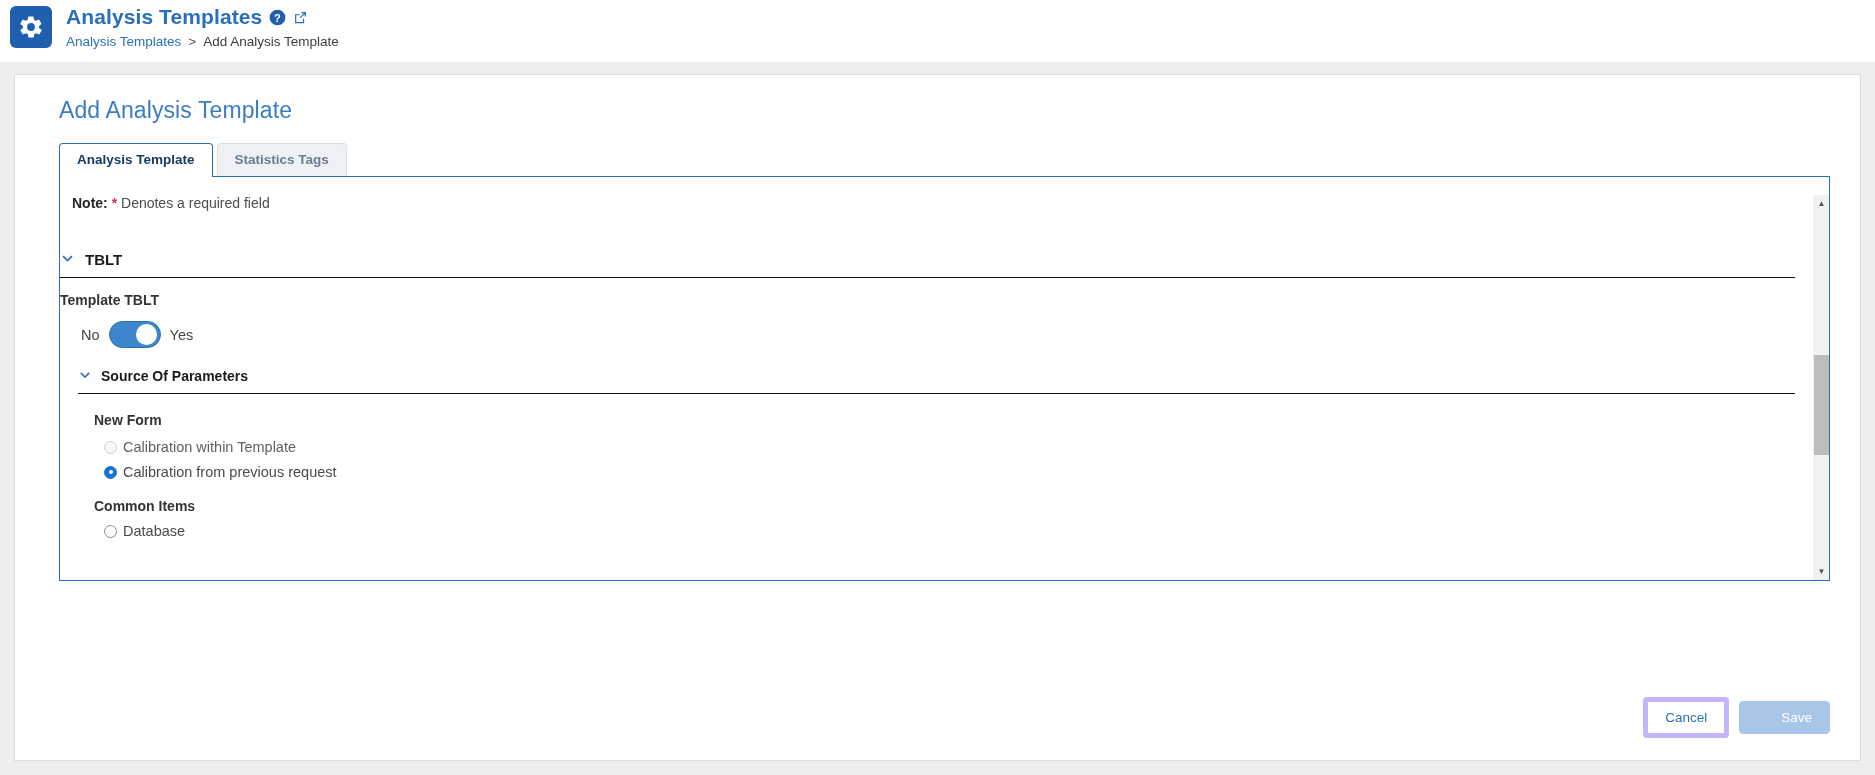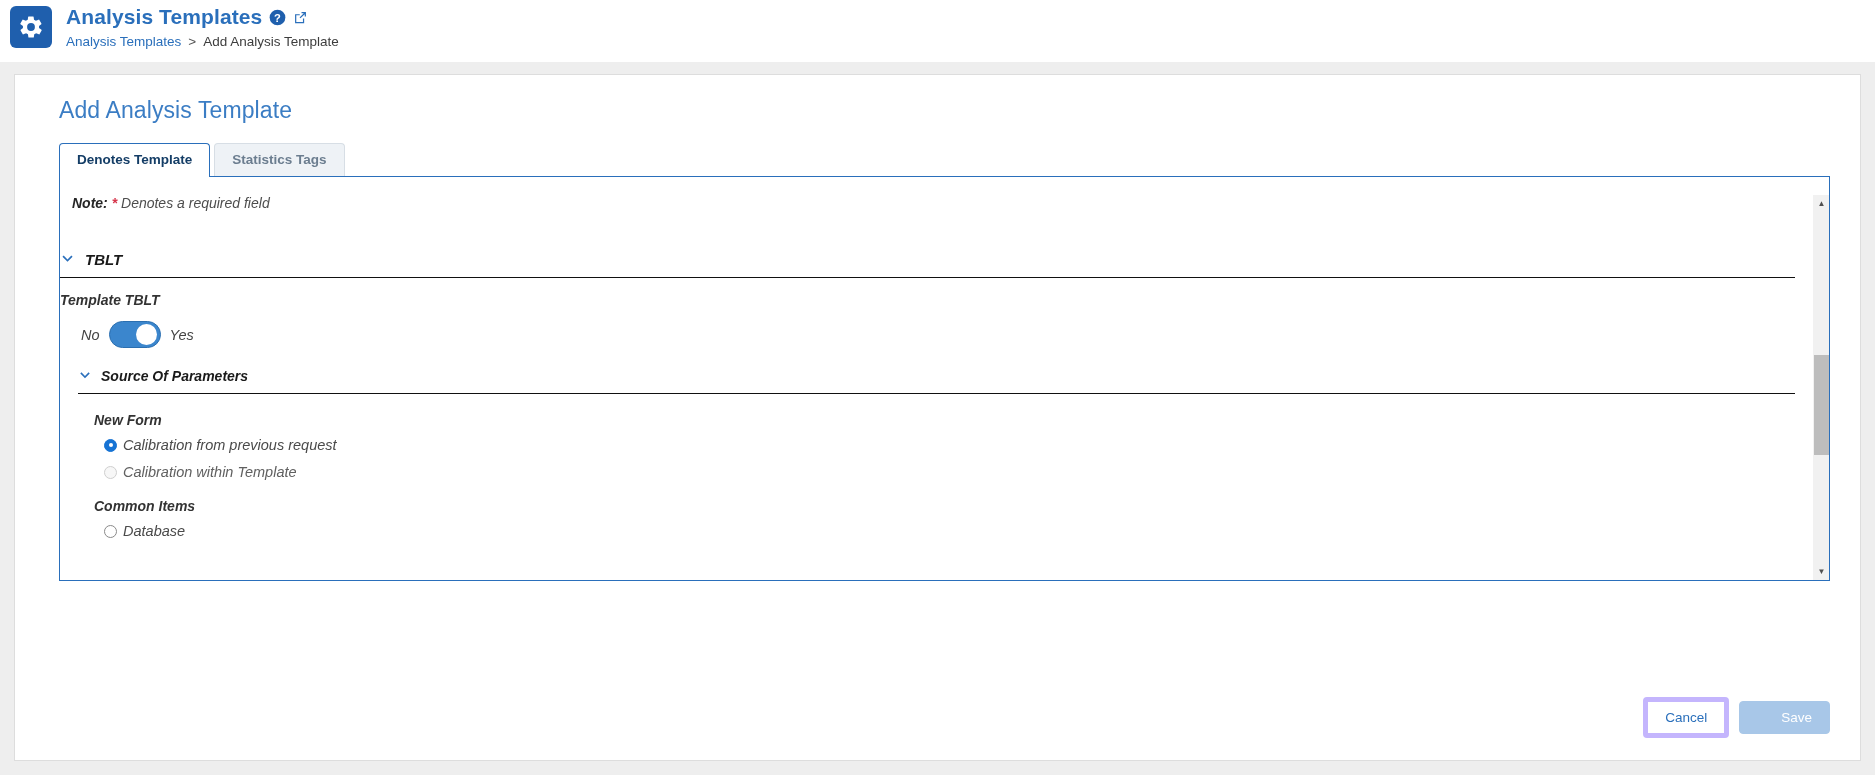--- a/index.html
+++ b/index.html
@@ -138,21 +138,20 @@
     border: 1px solid #2a6fbb;
     background: #ffffff;
     height: 405px;
     position: relative;
     padding: 18px 0 0 0;
   }
   .panel-inner {
     position: relative;
     height: 100%;
     padding-left: 12px;
-    font-style: italic;
   }
   .note-line {
     font-size: 14px;
     color: #4d4d4d;
     padding-left: 0;
   }
   .note-line b { color: #262626; }
   .req-star { color: #d6344a; font-weight: bold; }
 
   
@@ -369,21 +368,21 @@
     </div>
   </div>
 </div>
 
 <div class="page-body">
   <div class="card">
 
     <h1 class="page-title">Add Analysis Template</h1>
 
     <div class="tabs">
-      <div class="tab active">Denotes Template</div>
+      <div class="tab active">Analysis Template</div>
       <div class="tab inactive">Statistics Tags</div>
     </div>
 
     <div class="tab-panel">
       <div class="panel-inner">
 
         <div class="note-line">
           <b>Note:</b>
           <span class="req-star">*</span>
           <span>Denotes a required field</span>
@@ -417,27 +416,27 @@
                 <svg viewBox="0 0 16 16" xmlns="http://www.w3.org/2000/svg">
                   <path d="M2.6 5.1l1.3-1.3L8 7.9l4.1-4.1 1.3 1.3L8 10.5z" fill="#2a6fbb"></path>
                 </svg>
               </span>
               <span>Source Of Parameters</span>
             </div>
             <div class="rule"></div>
 
             <div class="group-label">New Form</div>
 
+            <div class="radio-row first">
+              <span class="radio disabled"></span>
+              <span class="radio-label disabled">Calibration within Template</span>
+            </div>
             <div class="radio-row">
               <span class="radio checked"></span>
               <span class="radio-label">Calibration from previous request</span>
-            </div>
-            <div class="radio-row first">
-              <span class="radio disabled"></span>
-              <span class="radio-label disabled">Calibration within Template</span>
             </div>
 
             <div class="group-label">Common Items</div>
 
             <div class="radio-row">
               <span class="radio"></span>
               <span class="radio-label">Database</span>
             </div>
           </div>
 

